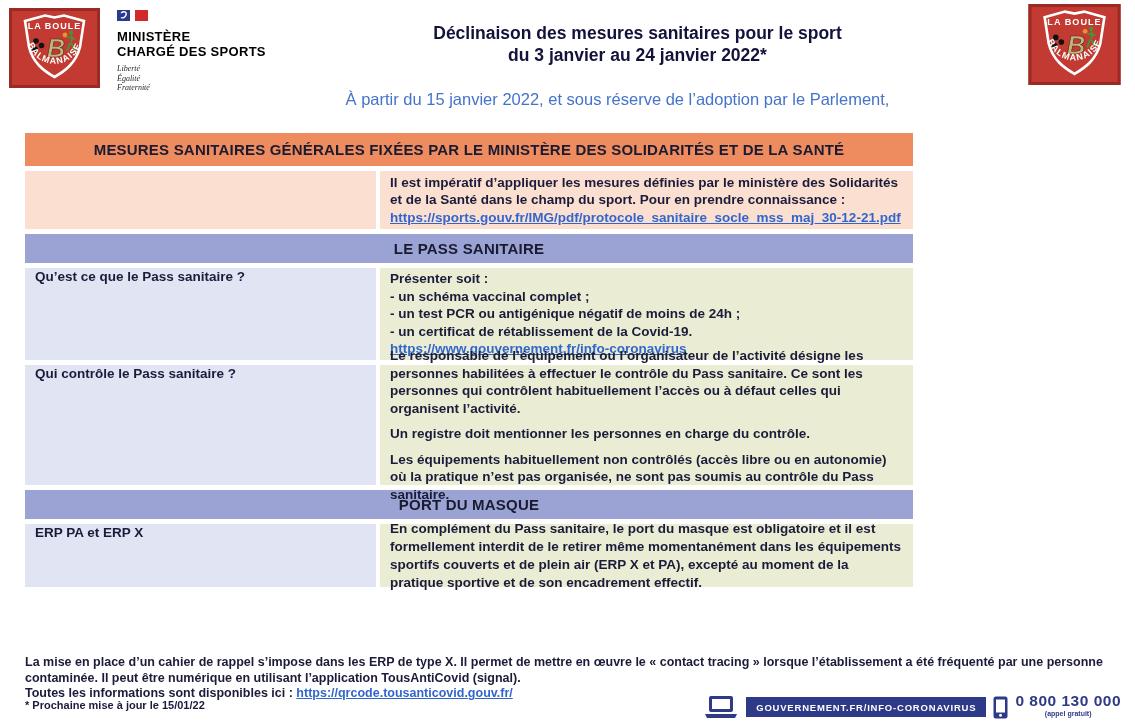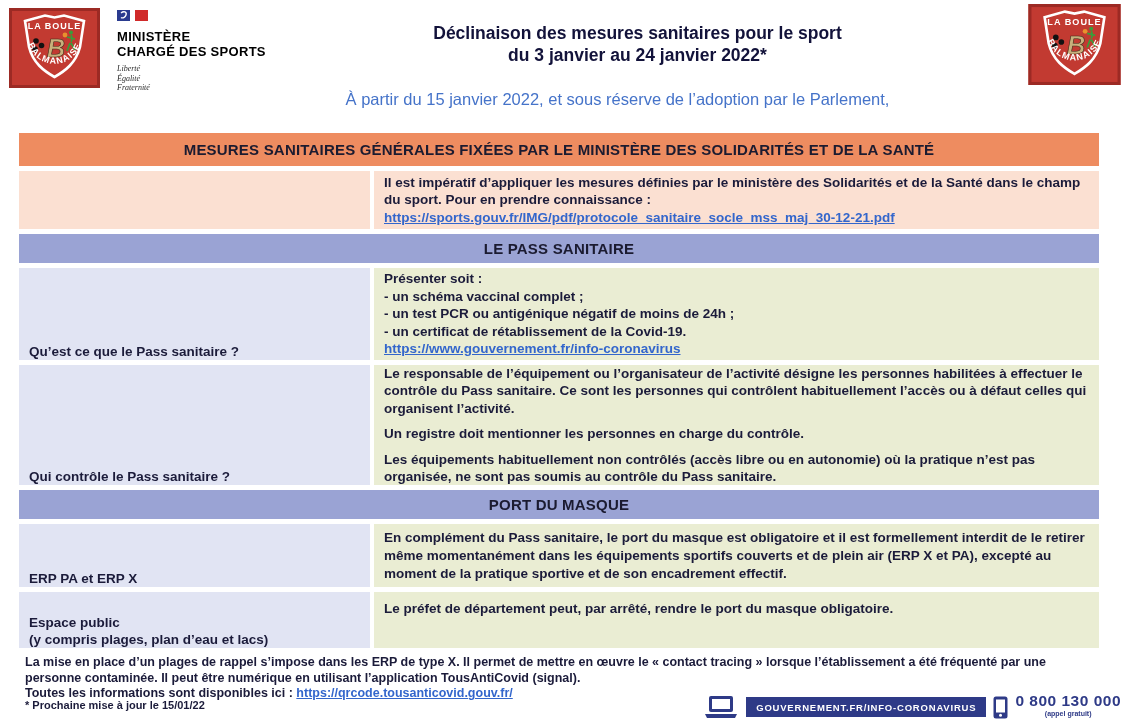--- a/index.html
+++ b/index.html
@@ -13,26 +13,26 @@
   .club-logo.left{left:9px;top:8px;width:91px;height:80px;}
   .club-logo.right{left:1026px;top:4px;width:97px;height:81px;}
   .ministry{position:absolute;left:117px;top:8px;width:170px;}
   .ministry-name{font-weight:bold;font-size:13px;line-height:15px;color:#000000;letter-spacing:.3px;margin-top:3px;}
   .motto{font-family:"Liberation Serif",serif;font-style:italic;font-size:8px;line-height:9.5px;color:#2a2a2a;margin-top:5px;}
   .title-block{position:absolute;left:180px;top:22px;width:915px;text-align:center;}
   .title{font-size:17.5px;font-weight:bold;color:#12123a;line-height:22px;}
   .subtitle-block{position:absolute;left:140px;top:88px;width:955px;text-align:center;}
   .subtitle{font-size:16.5px;color:#4573c9;line-height:23px;}
   
-  .table{position:absolute;left:19px;top:133px;width:1080px;}
+  .table{position:absolute;left:25px;top:133px;width:888px;}
   .band{display:flex;align-items:center;justify-content:center;font-weight:bold;font-size:15px;color:#1b1b30;margin-bottom:5px;letter-spacing:.2px;}
   .band.orange{background:#EE8C60;height:33px;}
   .band.purple{background:#9AA3D4;height:29px;}
   .row{display:flex;margin-bottom:5px;}
-  .row .cell-l{width:351px;background:#E1E4F3;display:flex;flex-direction:column;justify-content:flex-end;
+  .row .cell-l{width:351px;background:#E1E4F3;display:flex;flex-direction:column;justify-content:flex-start;
     padding-left:10px;padding-right:8px;box-sizing:border-box;font-weight:bold;font-size:13.5px;line-height:17px;}
   .row .gapcol{width:4px;background:#ffffff;}
   .row .cell-r{flex:1;background:#EAEDD3;padding:6px 10px;box-sizing:border-box;
     font-weight:bold;font-size:13.5px;line-height:17.5px;display:flex;flex-direction:column;justify-content:center;}
   .row.general{height:58px;}
   .row.general .cell-l,.row.general .cell-r{background:#FBE0D2;}
   .row.what{height:92px;}
   .row.who{height:120px;}
   .row.erp{height:63px;}
   .row.erp .cell-r{line-height:18px;}
@@ -163,35 +163,25 @@
   <div class="row erp">
     <div class="cell-l">
       <span>ERP PA et ERP X</span>
     </div>
     <div class="gapcol"></div>
     <div class="cell-r">
       <span>En complément du Pass sanitaire, le port du masque est obligatoire et il est formellement interdit de le retirer même momentanément dans les équipements sportifs couverts et de plein air (ERP X et PA), excepté au moment de la pratique sportive et de son encadrement effectif.</span>
     </div>
   </div>
 
-  <div class="row public">
-    <div class="cell-l">
-      <span>Espace public</span>
-      <span>(y compris plages, plan d’eau et lacs)</span>
-    </div>
-    <div class="gapcol"></div>
-    <div class="cell-r">
-      <span>Le préfet de département peut, par arrêté, rendre le port du masque obligatoire.</span>
-    </div>
-  </div>
 
 </div>
 
 <div class="footer">
-  <div>La mise en place d’un plages de rappel s’impose dans les ERP de type X. Il permet de mettre en œuvre le « contact tracing » lorsque l’établissement a été fréquenté par une personne contaminée. Il peut être numérique en utilisant l’application TousAntiCovid (signal).</div>
+  <div>La mise en place d’un cahier de rappel s’impose dans les ERP de type X. Il permet de mettre en œuvre le « contact tracing » lorsque l’établissement a été fréquenté par une personne contaminée. Il peut être numérique en utilisant l’application TousAntiCovid (signal).</div>
   <div><span>Toutes les informations sont disponibles ici : </span><a class="lnk">https://qrcode.tousanticovid.gouv.fr/</a></div>
 </div>
 
 <div class="note">* Prochaine mise à jour le 15/01/22</div>
 
 <div class="gov">
   <svg width="36" height="26" viewBox="0 0 36 26">
     <rect x="6" y="2" width="24" height="16" rx="2" fill="#2E3A87"></rect>
     <rect x="9" y="5" width="18" height="10" fill="#ffffff"></rect>
     <path d="M2,20 h32 l-2,4 h-28 z" fill="#2E3A87"></path>

